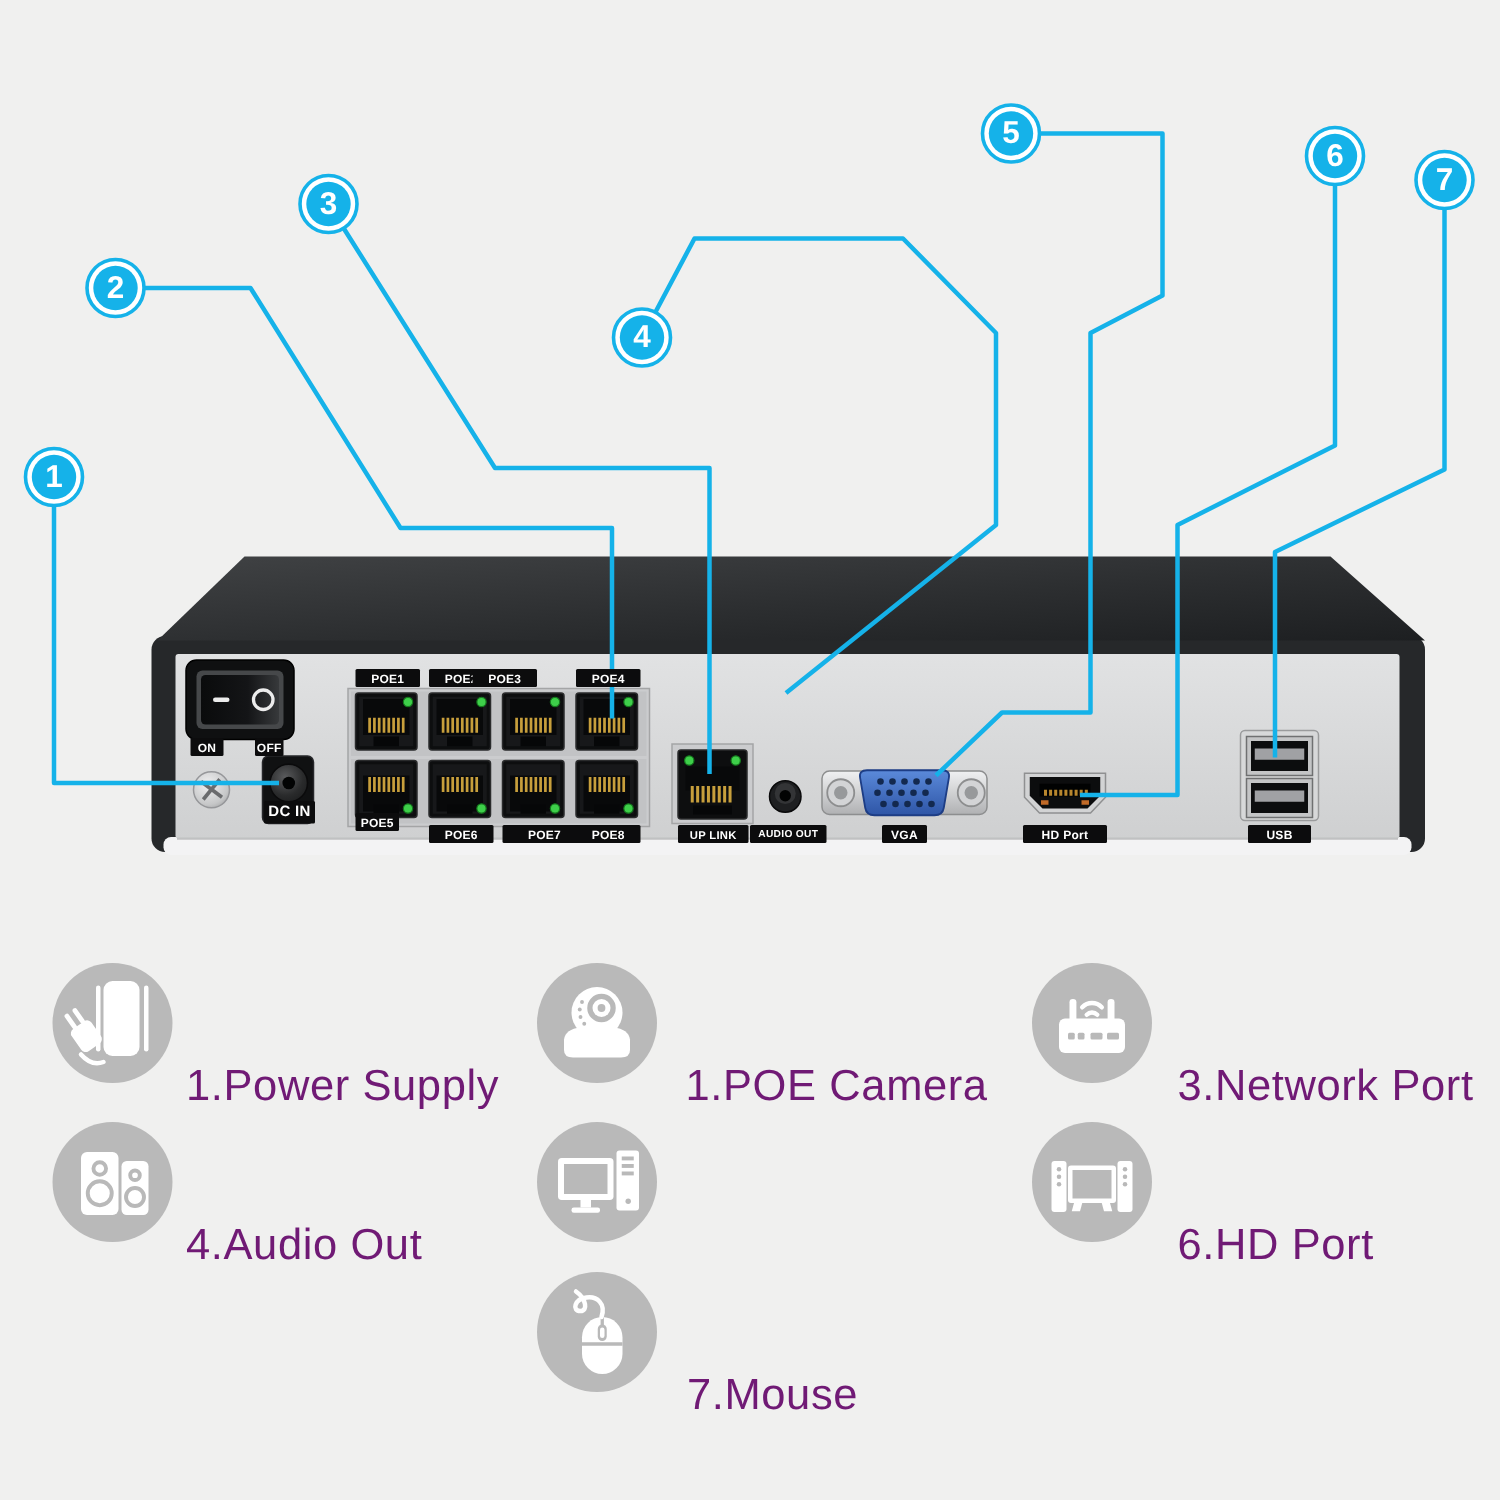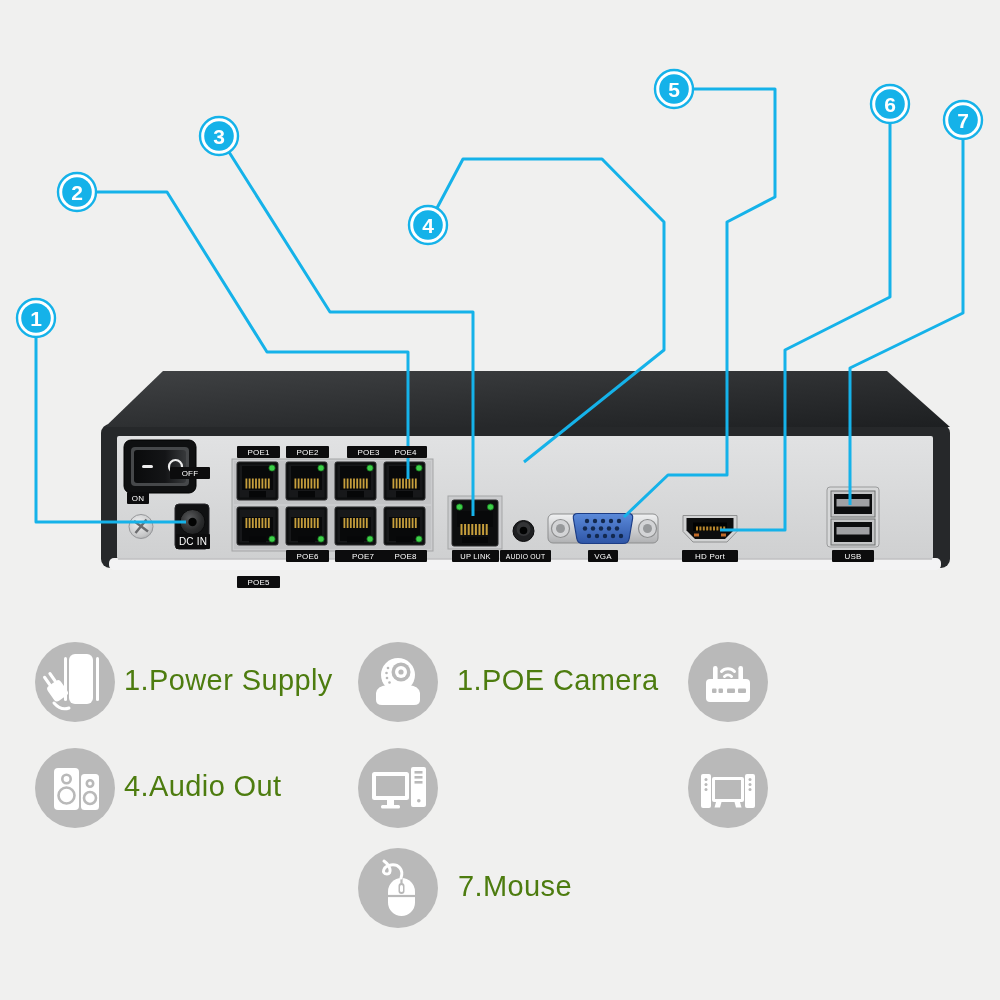--- a/index.html
+++ b/index.html
@@ -2,37 +2,37 @@
 <html><head>
 <meta charset="utf-8">
 <style>
   html,body{margin:0;padding:0;}
   .stage{
     position:relative;width:1000px;height:1000px;overflow:hidden;
     background:#f0f0ef;font-family:"Liberation Sans",sans-serif;
   }
   .layer{position:absolute;left:0;top:0;}
   .chip{
-    position:absolute;background:#0c0c0d;color:#fff;font-weight:normal;
+    position:absolute;background:#0c0c0d;color:#fff;font-weight:bold;
     display:flex;align-items:center;justify-content:center;
     font-size:8px;letter-spacing:.2px;border-radius:1px;white-space:nowrap;
   }
   .chip.small{font-size:6.8px;}
   .callout-num{
     position:absolute;transform:translate(-50%,-50%);
     color:#fff;font-weight:bold;font-size:21px;line-height:1;
   }
   .licon{
     position:absolute;width:80px;height:80px;border-radius:50%;
     background:#b9b9b9;display:flex;align-items:center;justify-content:center;
   }
   .licon svg{width:80px;height:80px;}
   .llabel{
     position:absolute;transform:translateY(-54%);
-    color:#4d7c0f;font-size:29px;letter-spacing:.4px;white-space:nowrap;
+    color:#701a75;font-size:29px;letter-spacing:.4px;white-space:nowrap;margin-top:44px;
   }
 </style>
 </head>
 <body>
 
 <div class="stage">
 
   <svg class="layer" width="1000" height="1000" viewBox="0 0 1000 1000">
     <defs>
       <linearGradient id="topFaceGrad" x1="0" y1="0" x2="1" y2="1">
@@ -274,28 +274,28 @@
 
   <div class="callout-num" style="left:36px;top:318px">1</div>
   <div class="callout-num" style="left:77px;top:192px">2</div>
   <div class="callout-num" style="left:219px;top:136px">3</div>
   <div class="callout-num" style="left:428px;top:225px">4</div>
   <div class="callout-num" style="left:674px;top:89px">5</div>
   <div class="callout-num" style="left:890px;top:104px">6</div>
   <div class="callout-num" style="left:963px;top:120px">7</div>
 
   <div class="chip" style="left:127px;top:492px;width:22px;height:12px">ON</div>
-  <div class="chip" style="left:170px;top:467px;width:40px;height:12px">OFF</div>
+  <div class="chip" style="left:170px;top:492px;width:19px;height:12px">OFF</div>
 
   <div class="chip" style="left:237px;top:446px;width:43px;height:12px">POE1</div>
   <div class="chip" style="left:286px;top:446px;width:43px;height:12px">POE2</div>
-  <div class="chip" style="left:347px;top:446px;width:43px;height:12px">POE3</div>
+  <div class="chip" style="left:315px;top:446px;width:43px;height:12px">POE3</div>
   <div class="chip" style="left:384px;top:446px;width:43px;height:12px">POE4</div>
 
-  <div class="chip" style="left:237px;top:576px;width:43px;height:12px">POE5</div>
+  <div class="chip" style="left:237px;top:542px;width:29px;height:12px">POE5</div>
   <div class="chip" style="left:286px;top:550px;width:43px;height:12px">POE6</div>
   <div class="chip" style="left:335px;top:550px;width:56px;height:12px">POE7</div>
   <div class="chip" style="left:384px;top:550px;width:43px;height:12px">POE8</div>
 
   <div class="chip" style="left:176px;top:534px;width:34px;height:15px;font-size:10px">DC IN</div>
   <div class="chip" style="left:452px;top:550px;width:47px;height:12px;font-size:7.5px">UP LINK</div>
   <div class="chip small" style="left:500px;top:550px;width:51px;height:12px">AUDIO OUT</div>
   <div class="chip" style="left:588px;top:550px;width:30px;height:12px">VGA</div>
   <div class="chip" style="left:682px;top:550px;width:56px;height:12px">HD Port</div>
   <div class="chip" style="left:832px;top:550px;width:42px;height:12px">USB</div>
@@ -344,20 +344,21 @@
       <path d="M33.5 29.5 a 9 9 0 0 1 13 0" stroke="#fff" stroke-width="3" fill="none" stroke-linecap="round"></path>
       <path d="M36.5 34.5 a 5 5 0 0 1 7 0" stroke="#fff" stroke-width="3" fill="none" stroke-linecap="round"></path>
       <g fill="#b9b9b9">
         <rect x="24" y="46.5" width="4.5" height="4.5" rx="1"></rect>
         <rect x="30.5" y="46.5" width="4.5" height="4.5" rx="1"></rect>
         <rect x="39" y="46.5" width="8" height="4.5" rx="1"></rect>
         <rect x="50" y="46.5" width="8" height="4.5" rx="1"></rect>
       </g>
     </svg>
   </div>
+  <div class="llabel" style="left:785px;top:682px">3.Network Port</div>
 
   <div class="licon" style="left:35px;top:748px">
     <svg viewBox="0 0 80 80">
       <rect x="19" y="20" width="25" height="42" rx="4" fill="#fff"></rect>
       <rect x="46" y="26" width="18" height="36" rx="3.5" fill="#fff"></rect>
       <g fill="none" stroke="#b9b9b9" stroke-width="2.6">
         <circle cx="31.5" cy="31" r="4.2"></circle>
         <circle cx="31.5" cy="47.5" r="8"></circle>
         <circle cx="55" cy="35.5" r="3.2"></circle>
         <circle cx="55" cy="50" r="6"></circle>
@@ -397,20 +398,21 @@
       <g fill="#b9b9b9">
         <circle cx="18" cy="31.5" r="1.5"></circle>
           <circle cx="18" cy="36.5" r="1.5"></circle>
           <circle cx="18" cy="41.5" r="1.5"></circle>
         <circle cx="62" cy="31.5" r="1.5"></circle>
           <circle cx="62" cy="36.5" r="1.5"></circle>
           <circle cx="62" cy="41.5" r="1.5"></circle>
       </g>
     </svg>
   </div>
+  <div class="llabel" style="left:785px;top:788px">6.HD Port</div>
 
   <div class="licon" style="left:358px;top:848px">
     <svg viewBox="0 0 80 80">
       <rect x="30" y="30" width="27" height="38" rx="13.5" fill="#fff"></rect>
       <line x1="30" y1="48" x2="57" y2="48" stroke="#b9b9b9" stroke-width="2.2"></line>
       <line x1="43.5" y1="30" x2="43.5" y2="36" stroke="#b9b9b9" stroke-width="2.2"></line>
       <rect x="40.5" y="35" width="6" height="11" rx="3" fill="#b9b9b9"></rect>
       <rect x="42" y="37" width="3" height="7" rx="1.5" fill="#fff"></rect>
       <path d="M43 30 C 46 21 40 16 33 17 C 25 18 23 26 29 26 C 34 26 33 18 26 13" fill="none" stroke="#fff" stroke-width="3" stroke-linecap="round"></path>
     </svg>

